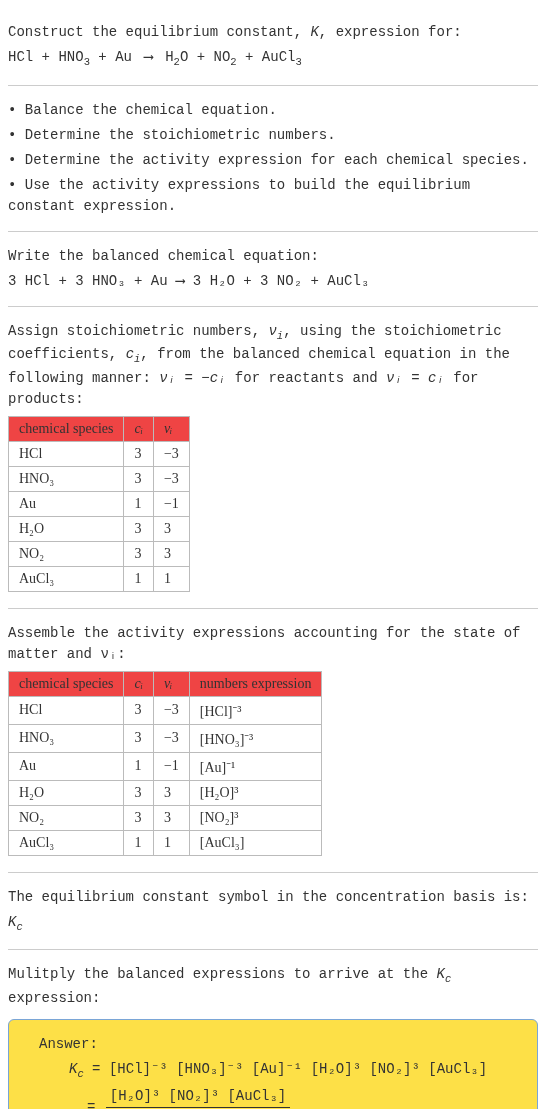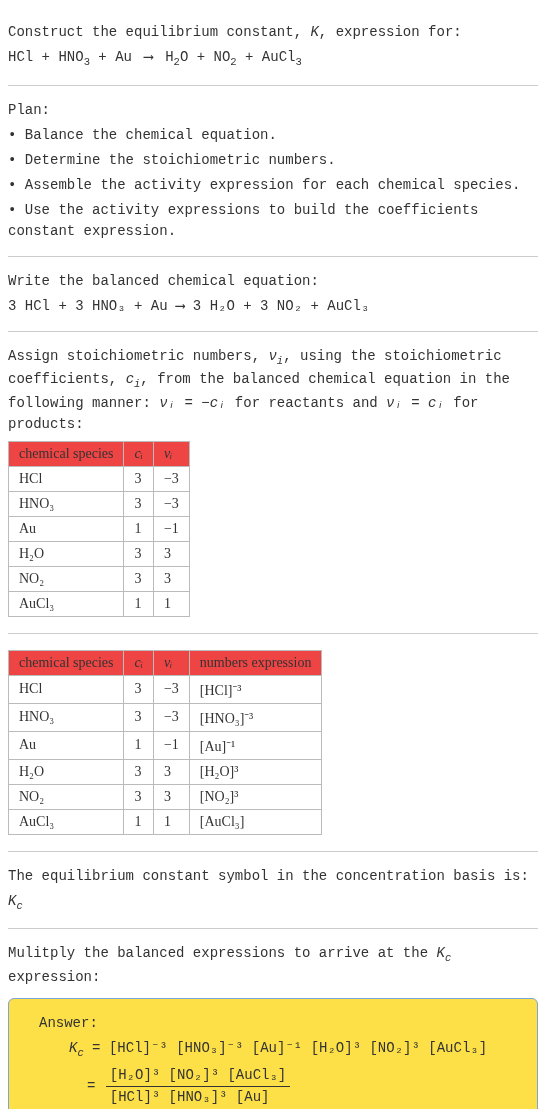--- a/index.html
+++ b/index.html
@@ -58,25 +58,24 @@
     <span>Construct the equilibrium constant, </span><span class="italic">K</span><span>, expression for:</span>
   </p>
   <p>
     <span>HCl + HNO</span><span class="sub">3</span><span> + Au</span>
     <span class="arrow">⟶</span>
     <span>H</span><span class="sub">2</span><span>O + NO</span><span class="sub">2</span><span> + AuCl</span><span class="sub">3</span>
   </p>
 </div>
 
 <div class="section">
-  <p>Plan:</p>
   <p>• Balance the chemical equation.</p>
   <p>• Determine the stoichiometric numbers.</p>
-  <p>• Assemble the activity expression for each chemical species.</p>
-  <p>• Use the activity expressions to build the coefficients constant expression.</p>
+  <p>• Determine the activity expression for each chemical species.</p>
+  <p>• Use the activity expressions to build the equilibrium constant expression.</p>
 </div>
 
 <div class="section">
   <p>Write the balanced chemical equation:</p>
   <p>3 HCl + 3 HNO₃ + Au  ⟶  3 H₂O + 3 NO₂ + AuCl₃</p>
 </div>
 
 <div class="section">
   <p>
     <span>Assign stoichiometric numbers, </span><span class="italic">ν</span><span class="sub italic">i</span><span>, using the stoichiometric coefficients, </span><span class="italic">c</span><span class="sub italic">i</span><span>, from the balanced chemical equation in the following manner: </span><span class="italic">νᵢ = −cᵢ</span><span> for reactants and </span><span class="italic">νᵢ = cᵢ</span><span> for products:</span>
@@ -116,20 +115,21 @@
     <tr>
           <td>AuCl₃</td>
           <td>1</td>
           <td>1</td>
         </tr>
   </tbody>
     </table>
 </div>
 
 <div class="section">
+  <p>Assemble the activity expressions accounting for the state of matter and νᵢ:</p>
   <table>
     <tbody>
         <tr>
       <th>chemical species</th>
       <th class="italic">cᵢ</th>
       <th class="italic">νᵢ</th>
       <th>numbers expression</th>
     </tr>
     <tr>
           <td>HCl</td>

